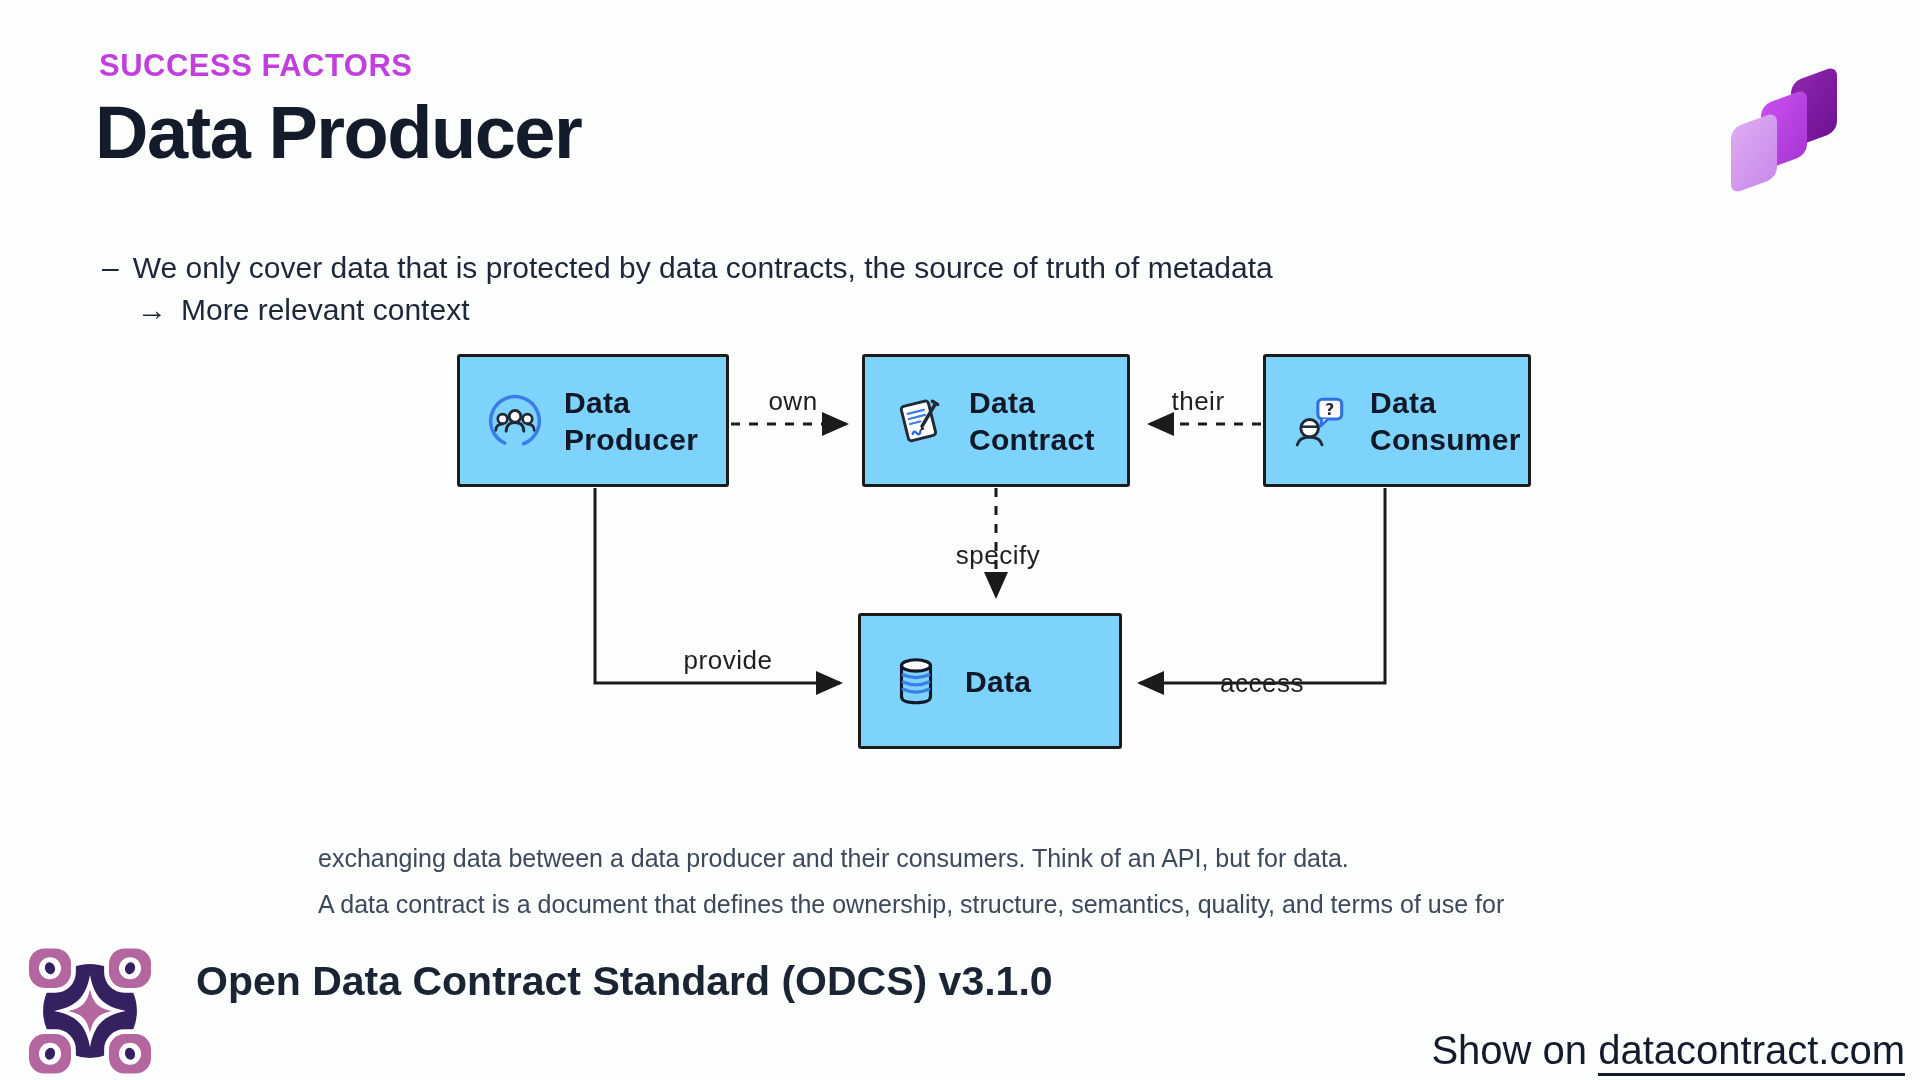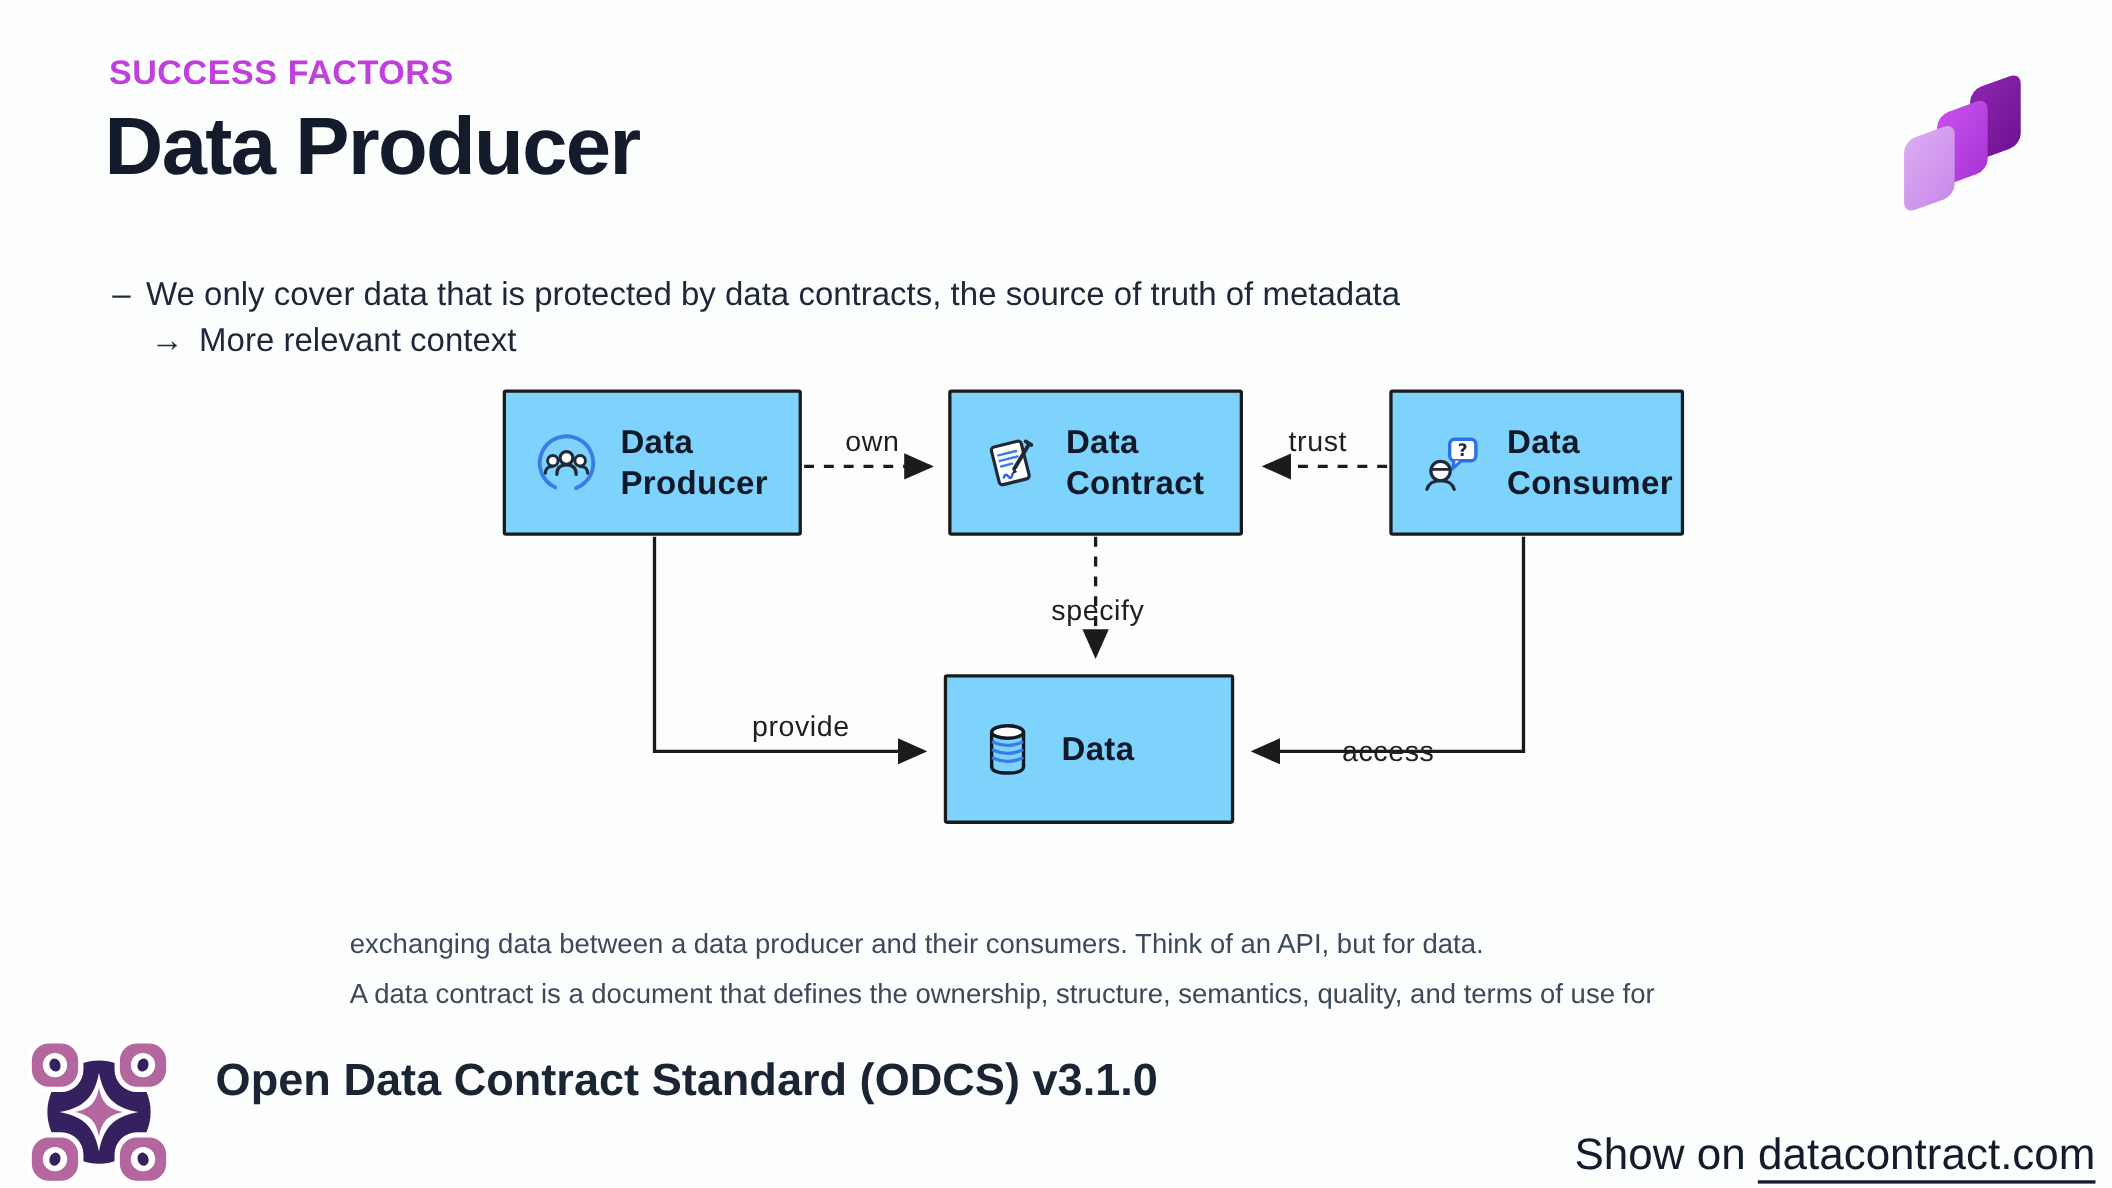--- a/index.html
+++ b/index.html
@@ -167,21 +167,21 @@
       <ellipse cx="28" cy="13" rx="14" ry="5.5" fill="#fff" stroke="#111827" stroke-width="3"></ellipse>
       <path d="M14,43 Q14,49 28,49 Q42,49 42,43" fill="none" stroke="#111827" stroke-width="3" stroke-linecap="round"></path>
       <path d="M15.5,22 Q28,27.5 40.5,22" fill="none" stroke="#3b7ce8" stroke-width="3" stroke-linecap="round"></path>
       <path d="M15.5,29 Q28,34.5 40.5,29" fill="none" stroke="#3b7ce8" stroke-width="3" stroke-linecap="round"></path>
       <path d="M15.5,36 Q28,41.5 40.5,36" fill="none" stroke="#3b7ce8" stroke-width="3" stroke-linecap="round"></path>
     </svg>
     <div class="node-label">Data</div>
   </div>
 
   <div class="edge-label" style="left:793px; top:386px;">own</div>
-  <div class="edge-label" style="left:1198px; top:386px;">trust</div>
+  <div class="edge-label" style="left:1198px; top:386px;">their</div>
   <div class="edge-label" style="left:998px; top:540px;">specify</div>
   <div class="edge-label" style="left:728px; top:645px;">provide</div>
   <div class="edge-label" style="left:1262px; top:645px;margin-top:23px;">access</div>
 
   <div class="description">
     <div>exchanging data between a data producer and their consumers. Think of an API, but for data.</div>
     <div>A data contract is a document that defines the ownership, structure, semantics, quality, and terms of use for</div>
   </div>
 
   <svg class="bitol-logo" viewBox="0 0 100 100">

